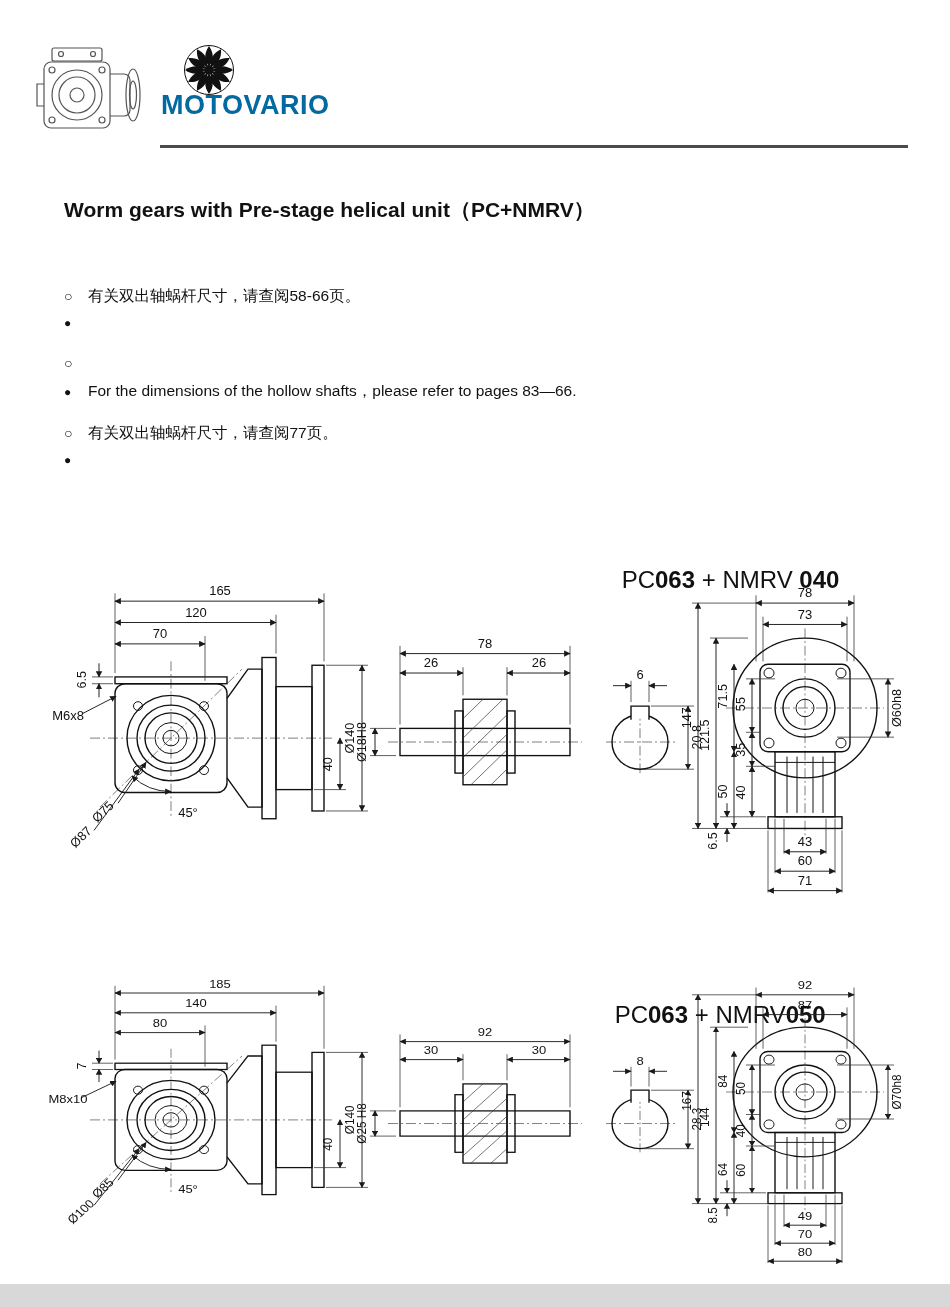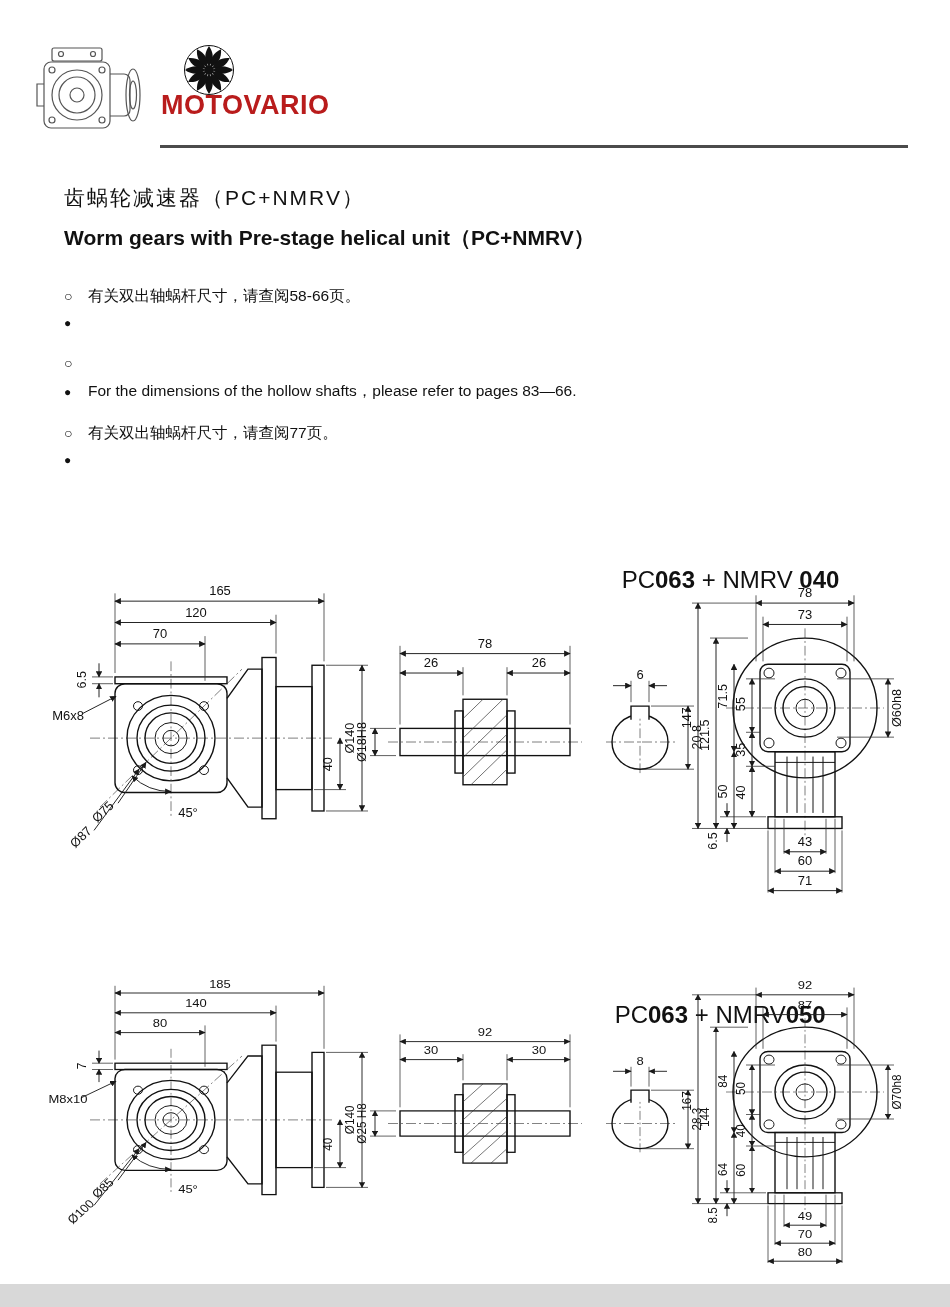--- a/index.html
+++ b/index.html
@@ -5,21 +5,21 @@
   * { margin:0; padding:0; box-sizing:border-box; }
   html,body { background:#fff; }
   body {
     width:950px; height:1307px;
     font-family:"Liberation Sans","DejaVu Sans",sans-serif;
     color:#111;
   }
   .page { position:relative; width:950px; height:1307px; background:#fff; overflow:hidden; }
   .abs { position:absolute; }
 
-  .brand-text { font-size:27px; font-weight:bold; letter-spacing:.5px; color:#b91c1c; }
+  .brand-text { font-size:27px; font-weight:bold; letter-spacing:.5px; color:#0369a1; }
   .rule { background:#4b4b4b; }
 
   .title-zh { font-size:21px; letter-spacing:2px; }
   .title-en { font-size:21px; margin-top:12px;font-weight:bold; }
 
   .note-pair { margin-bottom:13px; }
   .note-line { font-size:15.5px; line-height:27px; display:flex; align-items:baseline; }
   .note-line .bullet { width:24px; flex:0 0 24px; }
   .note-zh .bullet { font-size:14px; }
   .note-en .bullet { font-size:12px; }
@@ -83,21 +83,20 @@
       <circle r="5"></circle>
     </g>
     <circle r="24.5" fill="none" stroke="#111" stroke-width="1"></circle>
   </svg>
 
   <div class="abs brand-text" style="left:161px; top:90px;">MOTOVARIO</div>
 
   <div class="abs rule" style="left:160px; top:145px; width:748px; height:3px;"></div>
 
   <div class="abs" style="left:64px; top:184px;">
-    <div class="title-zh">齿蜗轮减速器（PC+NMRV）</div>
     <div class="title-en">Worm gears with Pre-stage helical unit（PC+NMRV）</div>
   </div>
 
   <div class="abs" style="left:64px; top:282px; width:840px;">
 
     <div class="note-pair">
       <div class="note-line note-zh">
         <span class="bullet">○</span>
         <span>有关双出轴蜗杆尺寸，请查阅58-66页。</span>
       </div>

